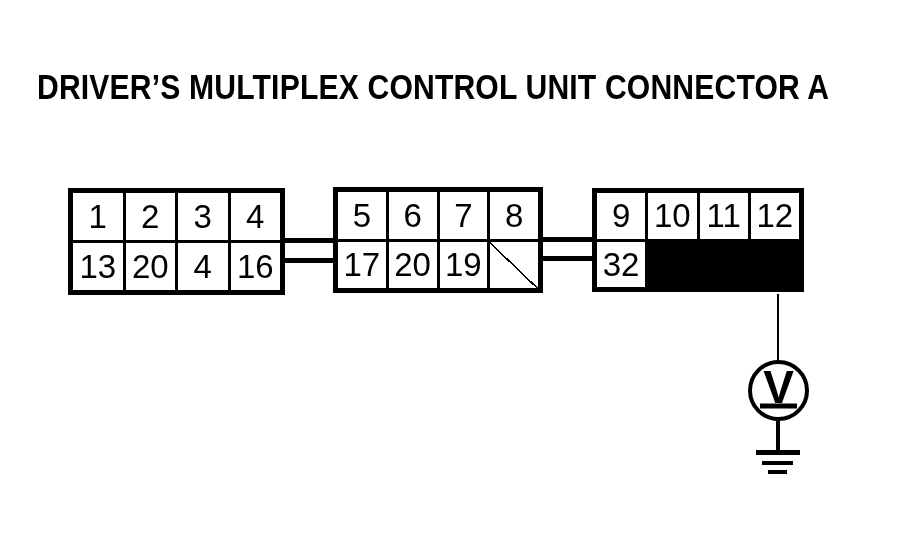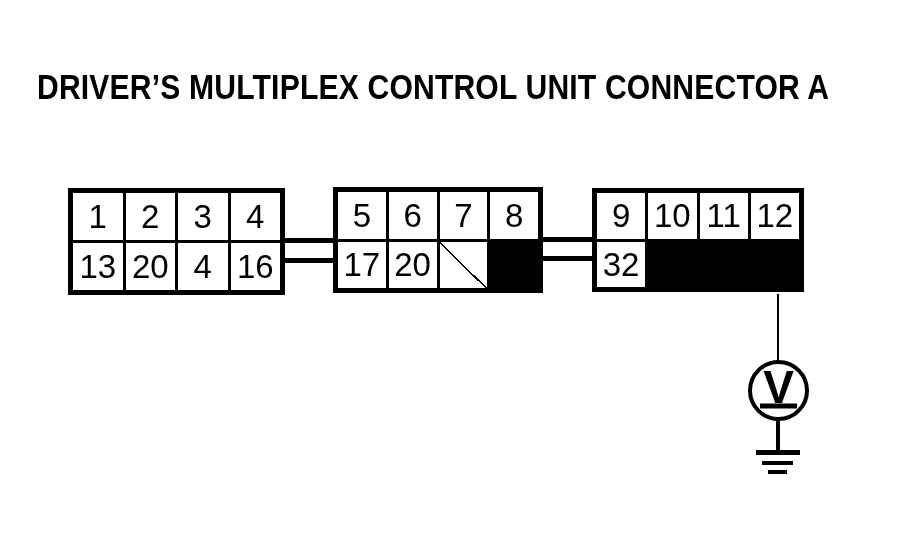--- a/index.html
+++ b/index.html
@@ -95,20 +95,21 @@
     <div class="cell">16</div>
   </div>
 
   <div class="block block-2">
     <div class="cell">5</div>
     <div class="cell">6</div>
     <div class="cell">7</div>
     <div class="cell">8</div>
     <div class="cell">17</div>
     <div class="cell">20</div>
+    <div class="cell">19</div>
     <div class="cell slash-cell"></div>
   </div>
 
   <div class="block block-3">
     <div class="cell">9</div>
     <div class="cell">10</div>
     <div class="cell">11</div>
     <div class="cell">12</div>
     <div class="cell">32</div>
   </div>

